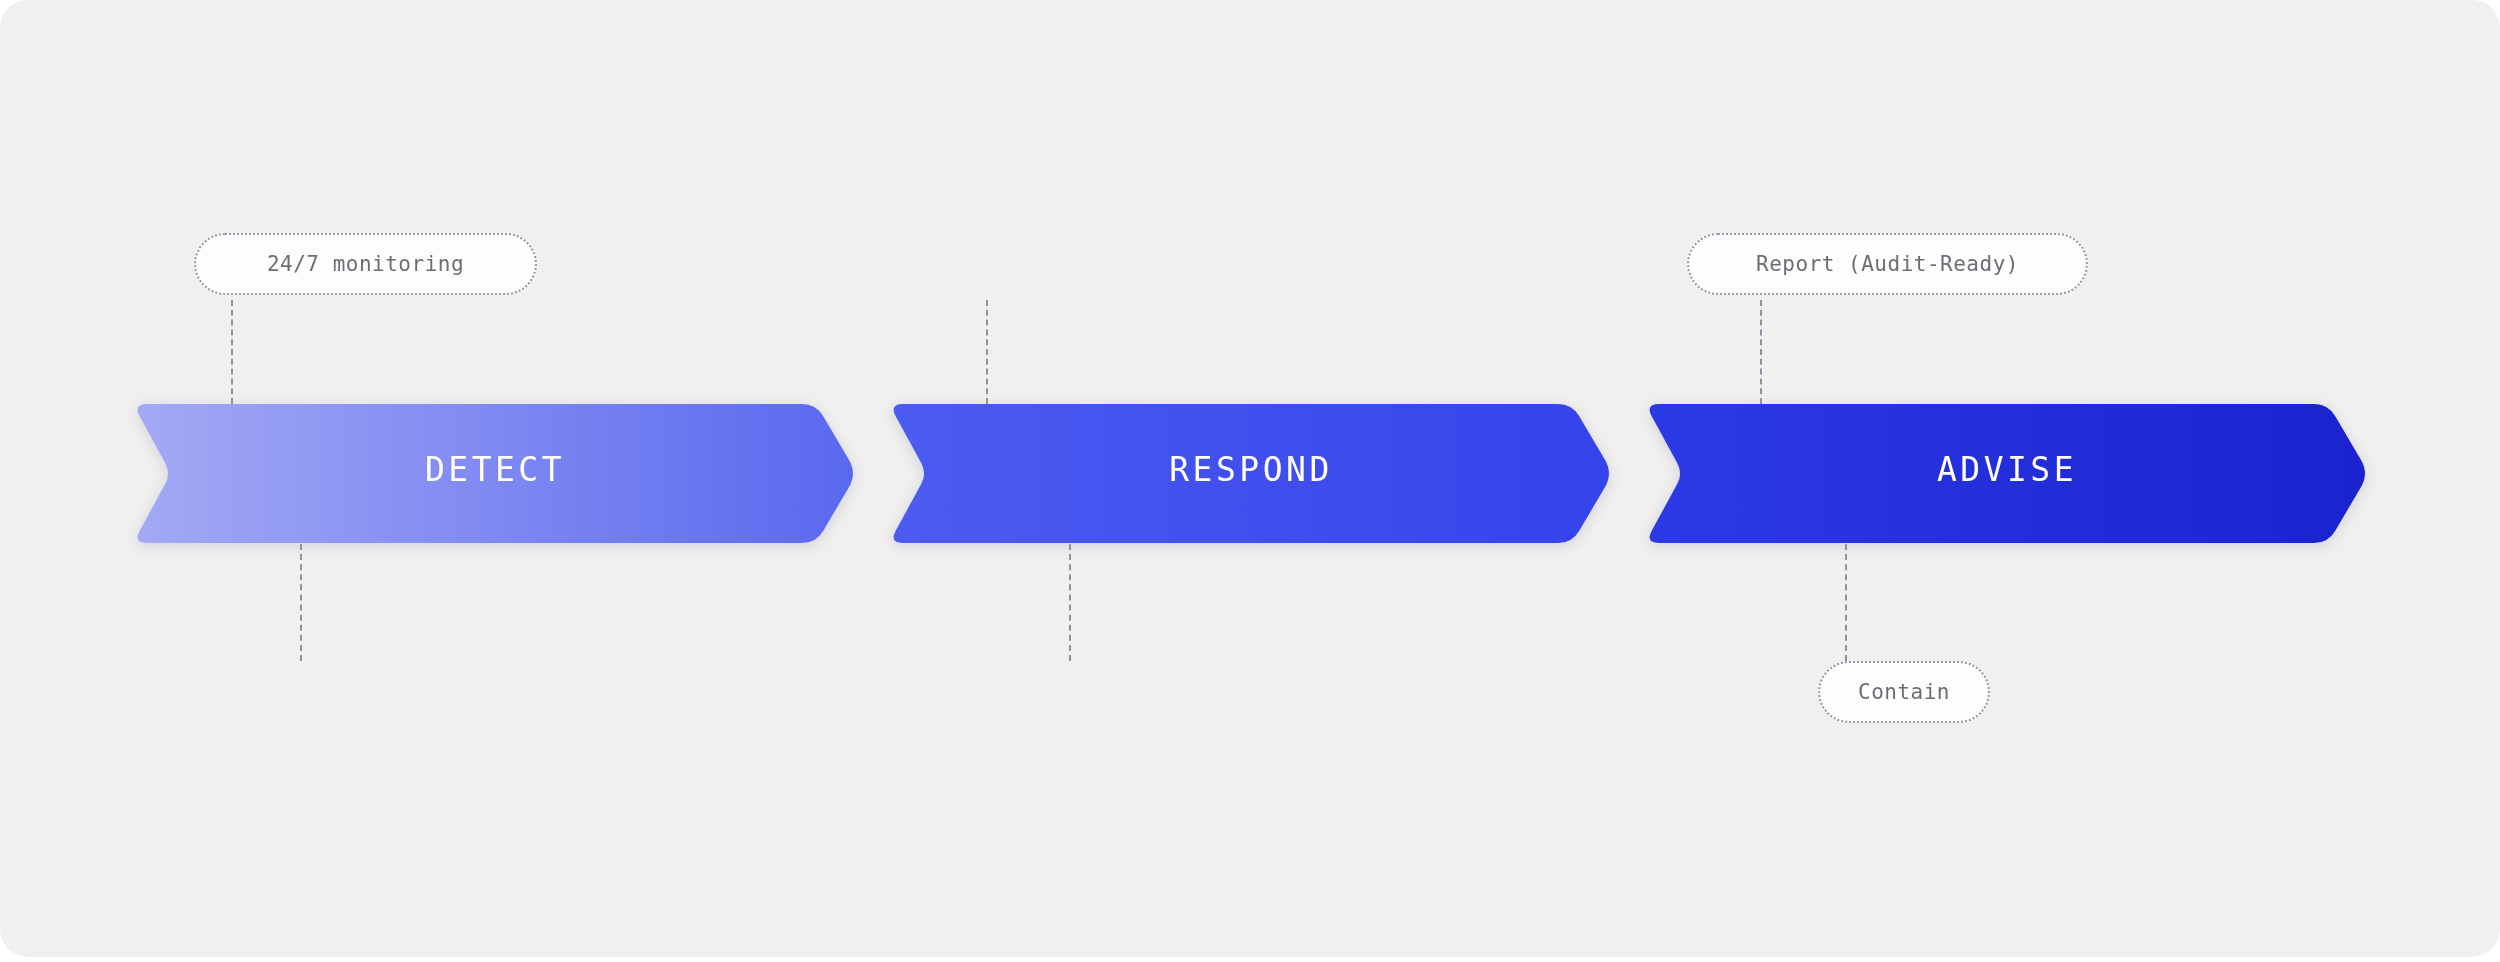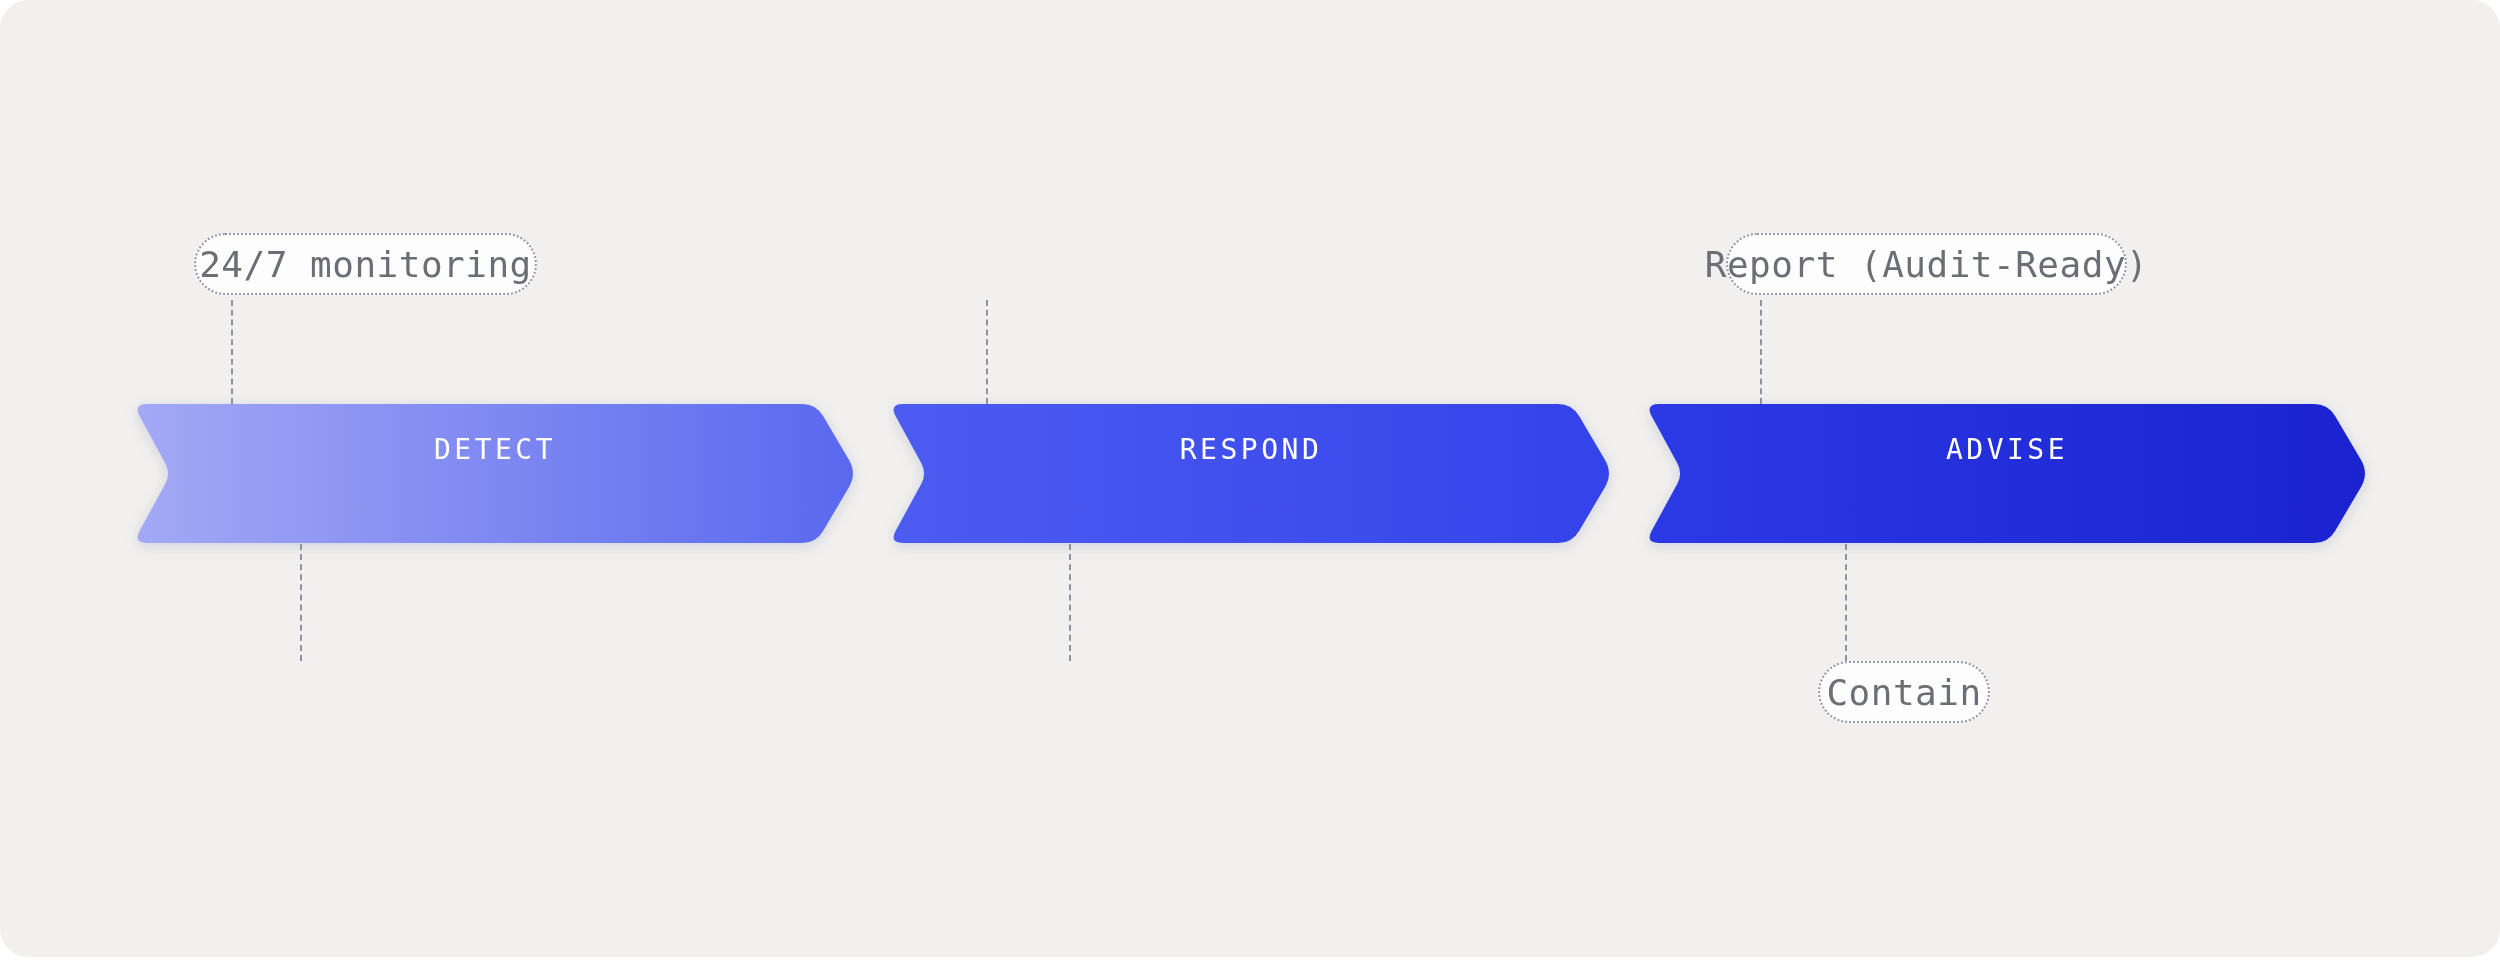--- a/index.html
+++ b/index.html
@@ -18,44 +18,44 @@
   }
   
   .chev{
     position:absolute;top:404px;width:724px;height:139px;
     filter:drop-shadow(0 3px 7px rgba(40,50,140,0.16));
   }
   .chev-1{left:133px;}
   .chev-2{left:889px;}
   .chev-3{left:1645px;}
   .chev-label{
-    position:absolute;top:380px;width:724px;height:139px;
+    position:absolute;top:400px;width:724px;height:139px;
     display:flex;align-items:center;justify-content:center;
-    color:#ffffff;font-size:28px;font-weight:500;
+    color:#ffffff;font-size:33px;font-weight:500;
     letter-spacing:3.5px;text-transform:uppercase;
     pointer-events:none;
   }
   .chev-label-1{left:133px;}
   .chev-label-2{left:889px;}
   .chev-label-3{left:1645px;}
   
   .tag{
     position:absolute;height:62px;
     background:#fdfdfd;
     border:2px dotted #9398ab;
     border-radius:35px;
     display:flex;align-items:center;justify-content:center;
-    color:#6b6e74;font-size:36px;letter-spacing:0.5px;
+    color:#6b6e74;font-size:21px;letter-spacing:0.5px;
     box-sizing:border-box;white-space:nowrap;
   }
   .tag-top{top:233px;}
   .tag-bottom{top:661px;}
   .tag-1{left:194px;width:343px;}
   .tag-2{left:916px;width:479px;}
-  .tag-3{left:1726px;width:401px;}
+  .tag-3{left:1687px;width:401px;}
   .tag-4{left:257px;width:312px;}
   .tag-5{left:1032px;width:565px;}
   .tag-6{left:1818px;width:172px;}
   
   .conn{
     position:absolute;width:0;
     border-left:2px dashed #8d92a3;
   }
   .conn-top{top:300px;height:104px;}
   .conn-bottom{top:544px;height:117px;}

